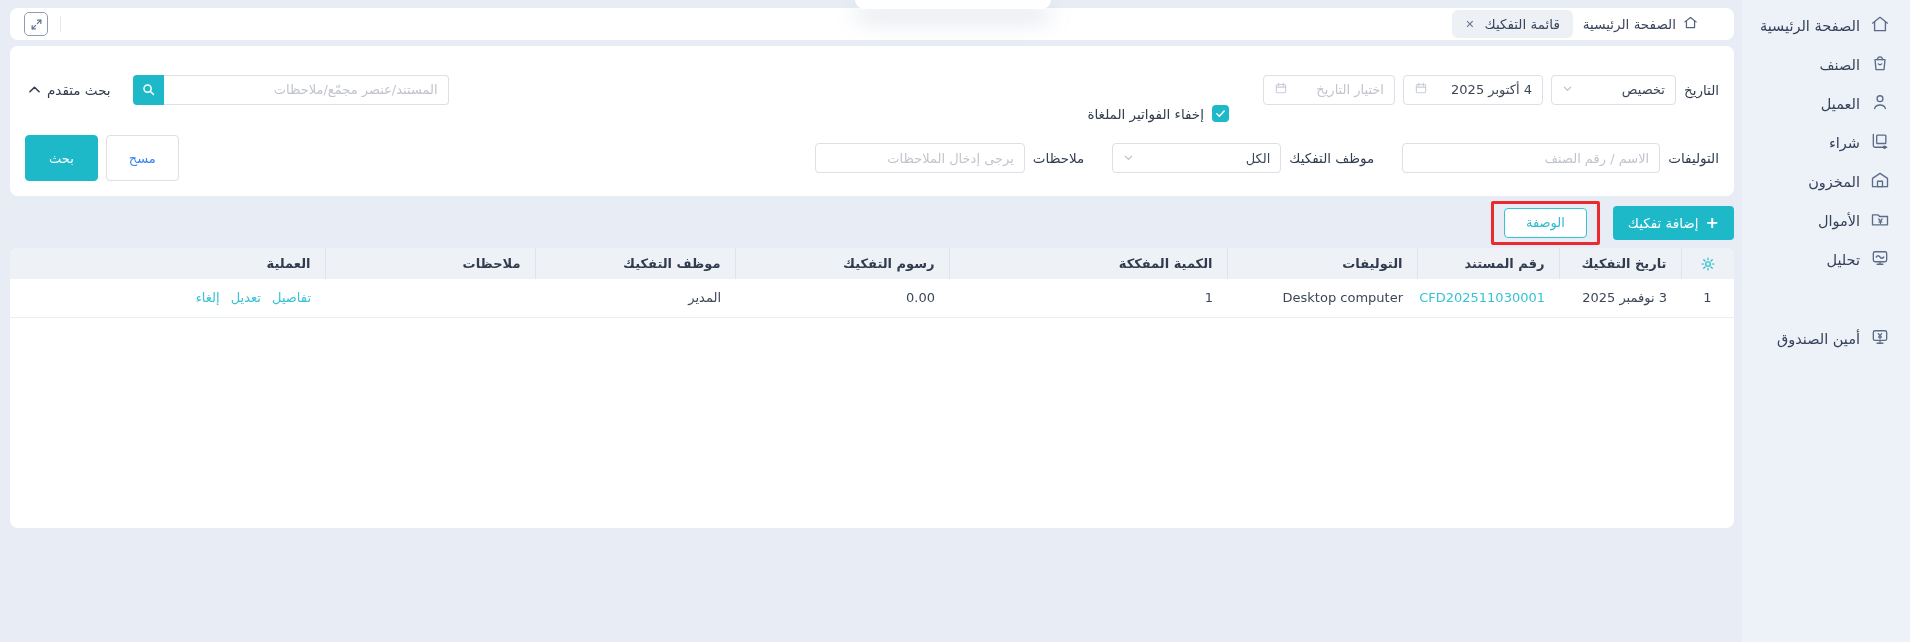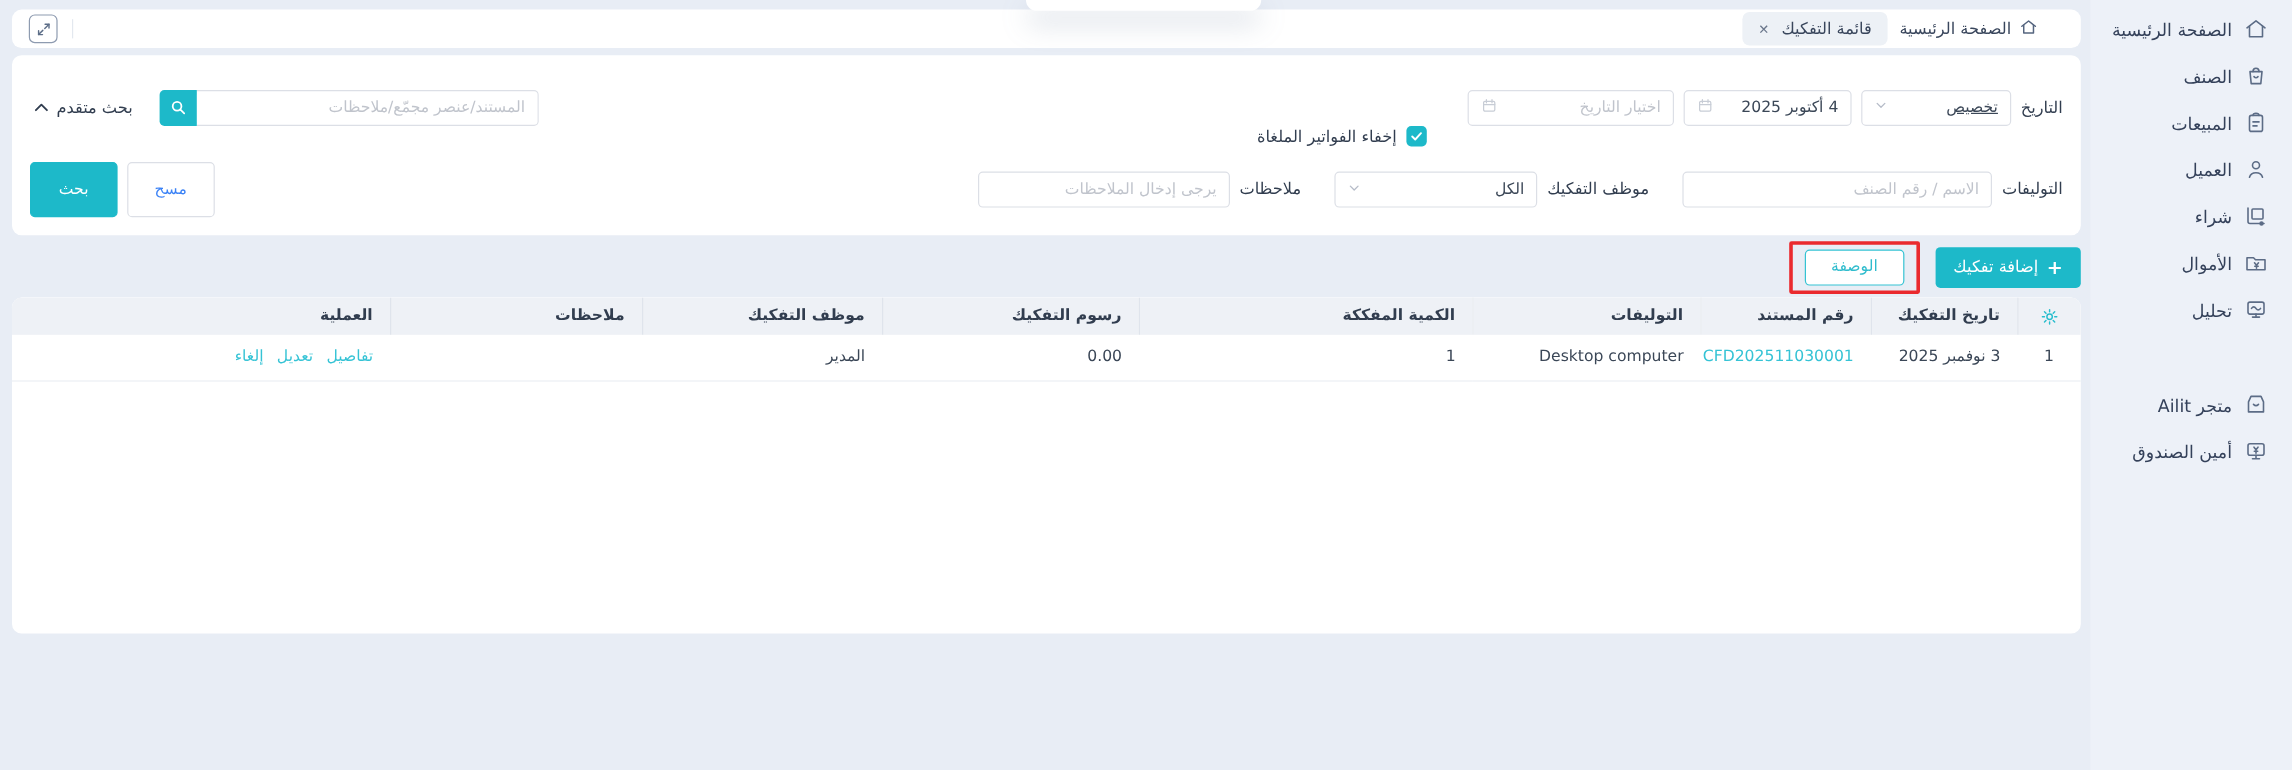--- a/index.html
+++ b/index.html
@@ -51,24 +51,24 @@
     display:flex; flex-direction:column; gap:13px;
   }
   .frow { display:flex; align-items:center; gap:8px; }
   .flabel { font-size:13.5px; color:#313d4f; white-space:nowrap; }
   .ctrl {
     height:30px; border:1px solid #dcdfe6; border-radius:4px; background:#fff;
     display:flex; align-items:center; font-size:13px; color:#3b4757;
   }
   .select-box { justify-content:space-between; padding:0 10px; cursor:pointer; }
   .select-box .chev { margin-inline-start:auto; }
-  .w-mode { width:125px;text-decoration:underline; }
+  .w-mode { width:125px; }
   .w-all  { width:169px;text-align:center; }
   .date-box { width:140px; padding:0 10px; gap:6px; cursor:pointer; }
-  .date-box.empty { width:172px;justify-content:flex-end; }
+  .date-box.empty { width:132px;justify-content:flex-end; }
   .date-box .dtext { flex:1 1 auto; }
   .date-box .ph { color:#c0c4cc; }
   .cal { flex:0 0 auto; }
   input.txt {
     height:30px; border:1px solid #dcdfe6; border-radius:4px; background:#fff;
     font-size:13px; color:#3b4757; padding:0 10px;
     font-family:inherit; outline:none;
   }
   input.txt::placeholder { color:#c0c4cc; }
   .chk-group { display:flex; align-items:center; gap:8px; margin-inline-start:26px; cursor:pointer;margin-top:48px; }
@@ -146,66 +146,57 @@
     <div class="side-item">
       <span><svg width="20" height="20" viewBox="0 0 24 24" fill="none" stroke="#5c6c86" stroke-width="1.6" stroke-linecap="round" stroke-linejoin="round">
             <path d="M6 8 H18 L16.8 20 H7.2 Z"></path>
             <path d="M9 8 a3 3.4 0 0 1 6 0"></path>
             <path d="M10 13 q2 2.2 4 0"></path>
           </svg></span>
       <span>الصنف</span>
     </div>
     <div class="side-item">
       <span><svg width="20" height="20" viewBox="0 0 24 24" fill="none" stroke="#5c6c86" stroke-width="1.6" stroke-linecap="round" stroke-linejoin="round">
-            <rect x="5.5" y="5" width="13" height="16" rx="2"></rect>
-            <path d="M9 5 a3 2.2 0 0 1 6 0"></path>
-            <path d="M9 11.5 H15"></path>
-            <path d="M9 15.5 H13"></path>
-          </svg></span>
-      <span>المبيعات</span>
-    </div>
-    <div class="side-item">
-      <span><svg width="20" height="20" viewBox="0 0 24 24" fill="none" stroke="#5c6c86" stroke-width="1.6" stroke-linecap="round" stroke-linejoin="round">
             <circle cx="12" cy="8" r="3.5"></circle>
             <path d="M5.5 20 a6.7 5.8 0 0 1 13 0"></path>
           </svg></span>
       <span>العميل</span>
     </div>
     <div class="side-item">
       <span><svg width="20" height="20" viewBox="0 0 24 24" fill="none" stroke="#5c6c86" stroke-width="1.6" stroke-linecap="round" stroke-linejoin="round">
             <rect x="8" y="5" width="11" height="10" rx="1"></rect>
             <path d="M4 4 V17.5 a2 2 0 0 0 2 2 H20"></path>
             <circle cx="17.5" cy="19.5" r="1.4"></circle>
           </svg></span>
       <span>شراء</span>
     </div>
     <div class="side-item">
       <span><svg width="20" height="20" viewBox="0 0 24 24" fill="none" stroke="#5c6c86" stroke-width="1.6" stroke-linecap="round" stroke-linejoin="round">
+            <path d="M3 10 L12 4 L21 10 V20 H3 Z"></path>
+            <rect x="9" y="13.5" width="6" height="6.5"></rect>
+          </svg></span>
+      <span>المخزون</span>
+    </div>
+    <div class="side-item">
+      <span><svg width="20" height="20" viewBox="0 0 24 24" fill="none" stroke="#5c6c86" stroke-width="1.6" stroke-linecap="round" stroke-linejoin="round">
             <path d="M3 7 H9.5 L11.5 9 H21 V19 H3 Z"></path>
             <path d="M10.5 12 L12.5 14.5 L14.5 12"></path>
             <path d="M12.5 14.5 V17.5 M10.8 15.5 H14.2"></path>
           </svg></span>
       <span>الأموال</span>
     </div>
     <div class="side-item">
       <span><svg width="20" height="20" viewBox="0 0 24 24" fill="none" stroke="#5c6c86" stroke-width="1.6" stroke-linecap="round" stroke-linejoin="round">
             <rect x="4" y="4.5" width="16" height="12" rx="2"></rect>
             <path d="M7.5 10.8 q2.2 -3 4.5 0 q2.2 3 4.5 0"></path>
             <path d="M12 16.5 V19.5 M8.5 19.5 H15.5"></path>
           </svg></span>
       <span>تحليل</span>
     </div>
     <div class="side-spacer"></div>
-    <div class="side-item">
-      <span><svg width="20" height="20" viewBox="0 0 24 24" fill="none" stroke="#5c6c86" stroke-width="1.6" stroke-linecap="round" stroke-linejoin="round">
-            <path d="M4.5 9.5 L7 4 H17 L19.5 9.5 V19.5 H4.5 Z"></path>
-            <path d="M9.5 12 q2.5 2.5 5 0"></path>
-          </svg></span>
-      <span>متجر Ailit</span>
-    </div>
     <div class="side-item">
       <span><svg width="20" height="20" viewBox="0 0 24 24" fill="none" stroke="#5c6c86" stroke-width="1.6" stroke-linecap="round" stroke-linejoin="round">
             <rect x="4" y="4.5" width="16" height="11.5" rx="2"></rect>
             <path d="M10 8 L12 10.5 L14 8 M12 10.5 V14 M10.3 12 H13.7"></path>
             <path d="M12 16 V19 M8.5 19.5 H15.5"></path>
           </svg></span>
       <span>أمين الصندوق</span>
     </div>
   </aside>
 

